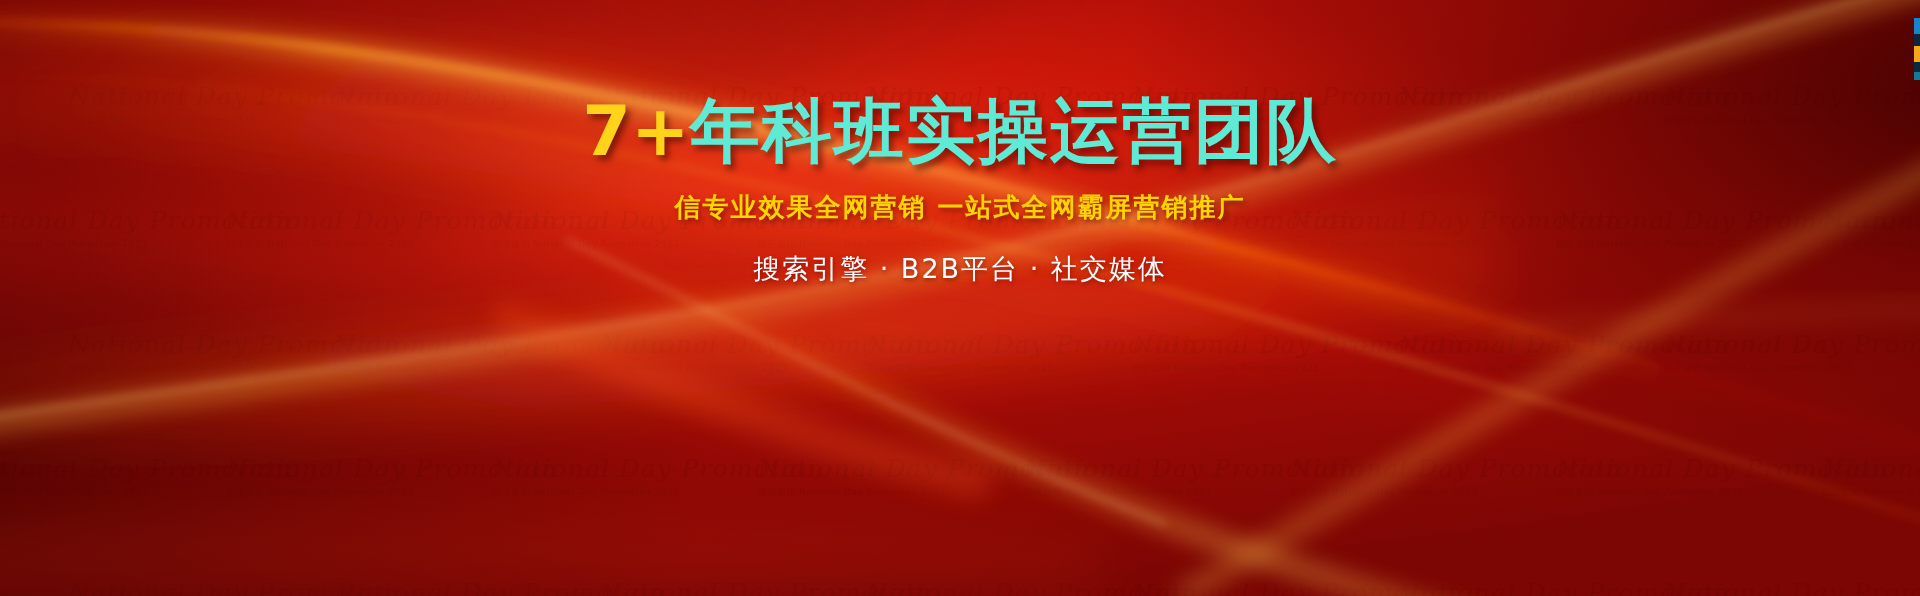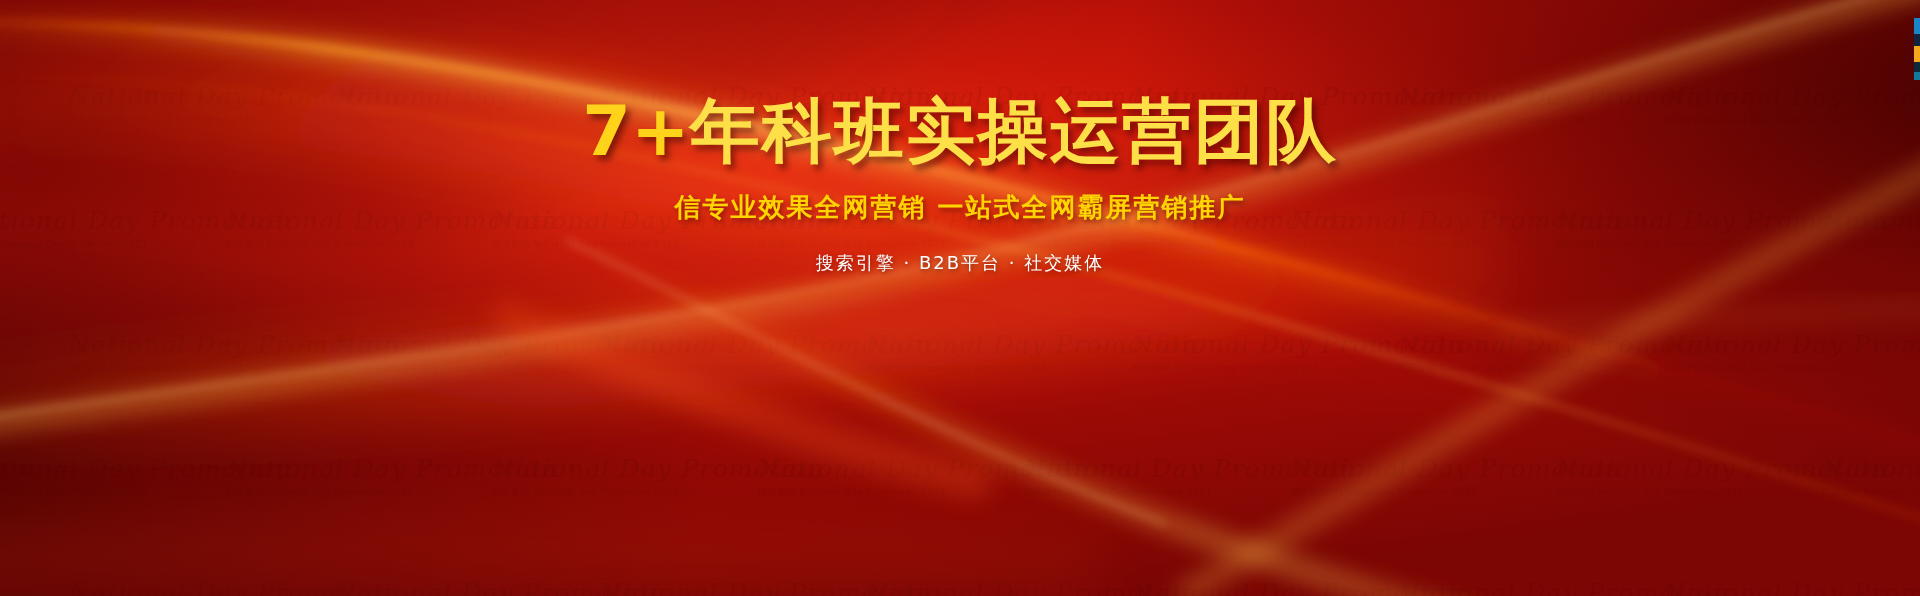--- a/index.html
+++ b/index.html
@@ -111,37 +111,37 @@
     letter-spacing: 2px;
     white-space: nowrap;
     text-shadow: 4px 5px 6px rgba(60,0,0,0.55);
   }
   .headline .num {
     color: #ffd319;
     font-family: "DejaVu Sans", "Liberation Sans", sans-serif;
     letter-spacing: 0px;
   }
   .headline .cn {
-    color: #fde047;
+    color: #5eead4;
     text-align: right;
   }
 
   .subhead {
     margin-top: 24px;
     font-size: 26px;
     font-weight: bold;
     color: #ffd400;
     letter-spacing: 2px;
     white-space: nowrap;
     text-shadow: 2px 3px 5px rgba(70,0,0,0.5);
   }
 
   .tagline {
     margin-top: 26px;
-    font-size: 18px;
+    font-size: 27px;
     color: #ffffff;
     letter-spacing: 2px;
     white-space: nowrap;
     font-weight: normal;
     text-shadow: 1px 2px 4px rgba(70,0,0,0.5);
   }
 
   
   .edge-sliver {
     position: absolute;

